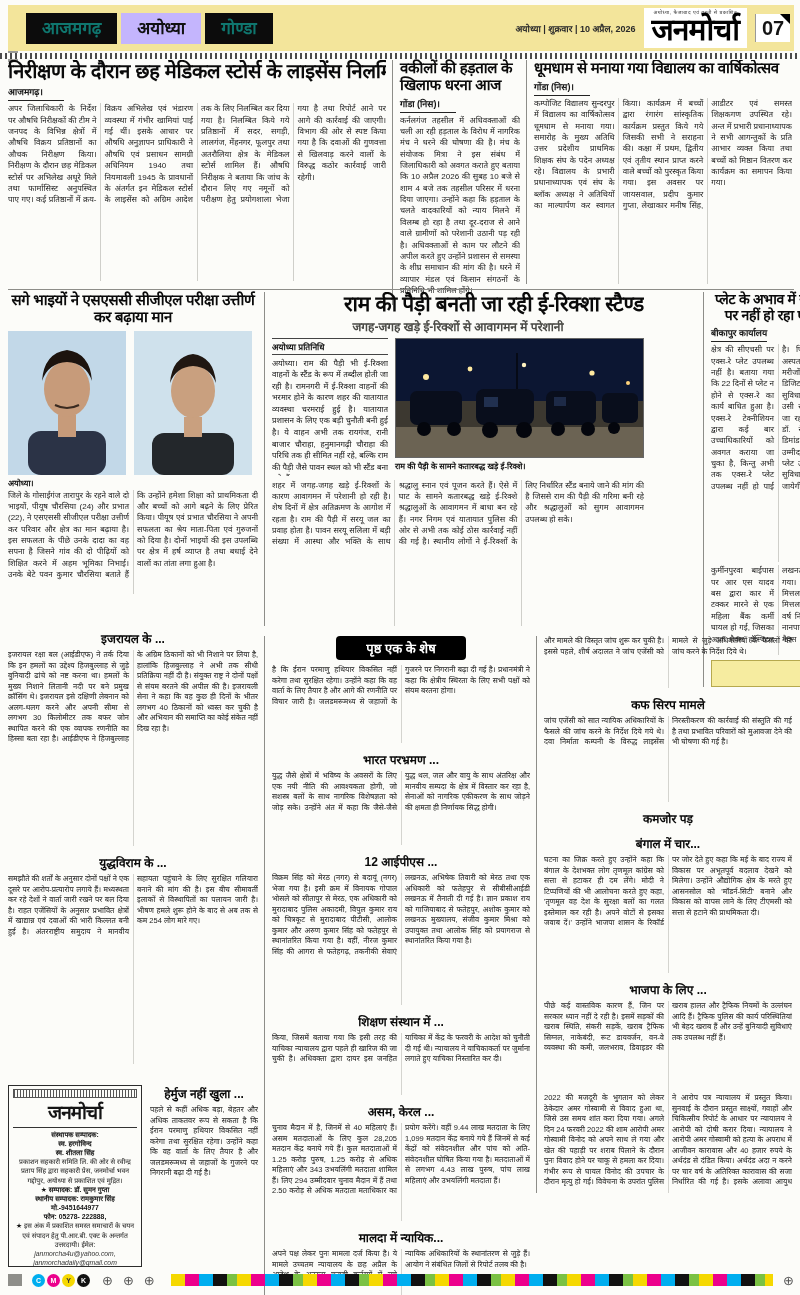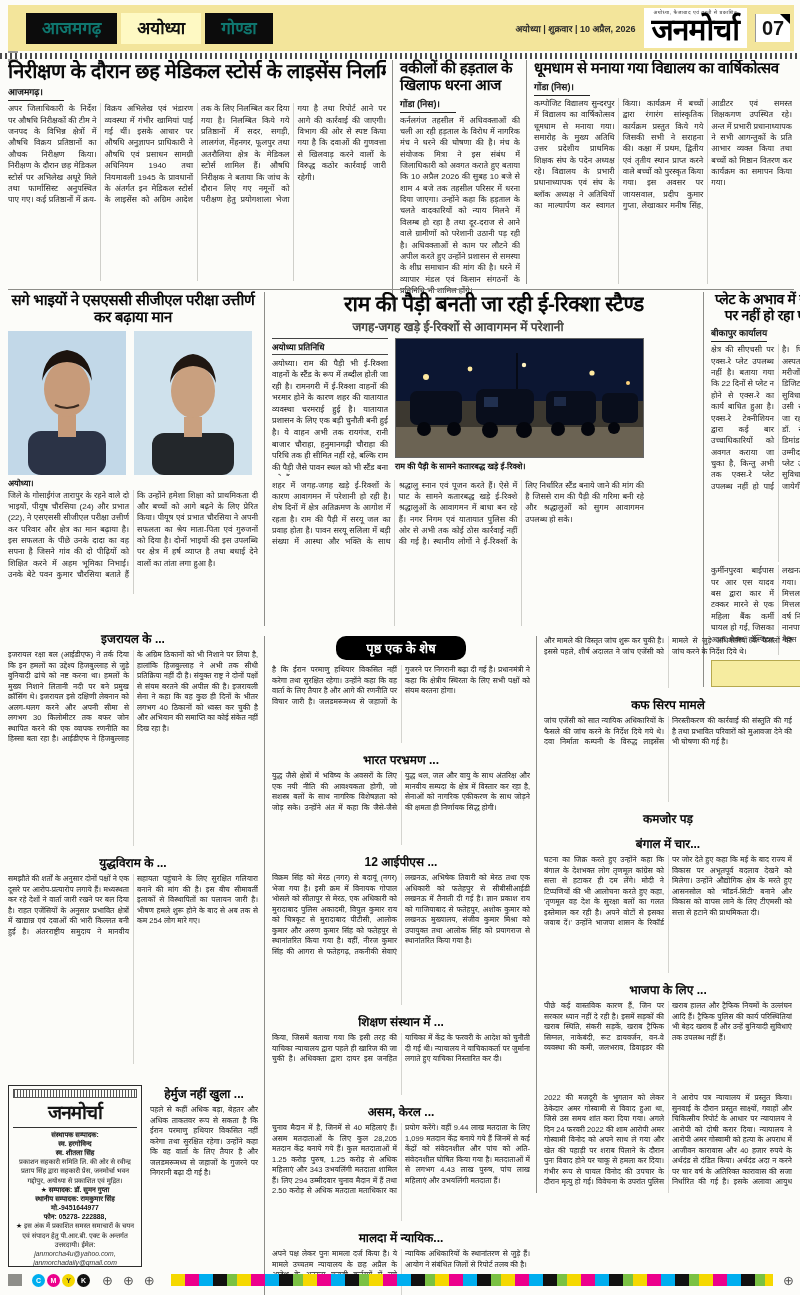--- a/index.html
+++ b/index.html
@@ -5,21 +5,21 @@
   html,body{margin:0;padding:0;background:#e8e8e4;}
   .page{position:relative;width:800px;height:1295px;margin:0 auto;background:#fcfcf9;
         font-family:"Liberation Sans","DejaVu Sans",sans-serif;color:#141414;overflow:hidden;}
   
   .edge-sliver{position:absolute;left:8px;top:34px;width:10px;height:28px;background:#9a9a96;}
   .masthead{position:absolute;left:8px;top:5px;right:6px;height:46px;background:#f3e59b;
             display:flex;align-items:center;justify-content:space-between;padding:0 4px;box-sizing:border-box;}
   .tabs{display:flex;gap:4px;margin-left:14px;}
   .tab{font-weight:bold;font-size:17px;padding:7px 16px;line-height:1;}
   .tab-dark{background:#0c0c0c;color:#0f766e;}
-  .tab-gray{background:#fef9c3;color:#111;}
+  .tab-gray{background:#c4b5fd;color:#111;}
   .mast-right{display:flex;align-items:center;gap:8px;}
   .mast-date{font-size:9px;font-weight:bold;color:#2a2a2a;white-space:nowrap;}
   .mast-logo-wrap{background:#fff;padding:1px 8px 3px;text-align:center;}
   .mast-tagline{font-size:5px;color:#333;letter-spacing:.5px;white-space:nowrap;}
   .mast-logo{font-size:30px;font-weight:900;letter-spacing:-1px;line-height:1;color:#000;}
   .mast-page{position:relative;background:#fff;border-left:1px solid #999;width:34px;height:28px;
              display:flex;align-items:center;justify-content:center;font-size:20px;font-weight:900;}
   .pg-corner{position:absolute;top:0;right:0;width:0;height:0;border-top:10px solid #000;border-left:10px solid transparent;}
   .sepstrip{position:absolute;left:0;right:0;top:53px;height:6px;
             background:repeating-linear-gradient(90deg,#4b4b4b 0 2px,#fcfcf9 2px 5px);}
@@ -58,21 +58,21 @@
   .b3{position:absolute;left:670px;top:292px;width:142px;margin-left:33px;}
   .b3 .headline{font-size:14px;text-align:center;}
   .b3 .bodytext{height:218px;column-count:2;}
   .yellowbox{height:25px;background:#f6eca0;border:1px solid #b6a94e;margin-top:5px;}
   
   .colL{position:absolute;left:8px;top:622px;width:250px;}
   .colM{position:absolute;left:264px;top:636px;width:266px;}
   .colR{position:absolute;left:536px;top:636px;width:256px;}
   .cont-body{font-size:7.5px;line-height:1.4;text-align:justify;color:#202020;overflow:hidden;column-gap:8px;column-rule:1px solid #d4d4cf;}
   .pillwrap{text-align:center;margin-bottom:5px;}
-  .pill{display:inline-block;background:#000;color:#fff;font-weight:800;font-size:13px;padding:3px 30px;border-radius:10px;}
+  .pill{display:inline-block;background:#000;color:#fff;font-weight:800;font-size:13px;padding:3px 30px;border-radius:4px;}
   
   .imprint{position:absolute;left:8px;top:1085px;width:134px;height:182px;border:1px solid #2c2c2c;
            padding:3px 4px;box-sizing:border-box;text-align:center;font-size:6.8px;line-height:1.35;overflow:hidden;}
   .imp-topstrip{height:7px;border:1px solid #555;background:repeating-linear-gradient(90deg,#555 0 1px,transparent 1px 3px);margin-bottom:2px;}
   .imp-logo{font-size:19px;font-weight:900;letter-spacing:-1px;border-bottom:1px solid #333;padding-bottom:1px;margin-bottom:2px;}
   .imp-strong{font-weight:bold;}
   .imp-email{font-style:italic;color:#333;}
   .hormuz-col{position:absolute;left:150px;top:1085px;width:108px;height:182px;overflow:hidden;}
   .hormuz-col .cont-body{column-count:1;}
   

